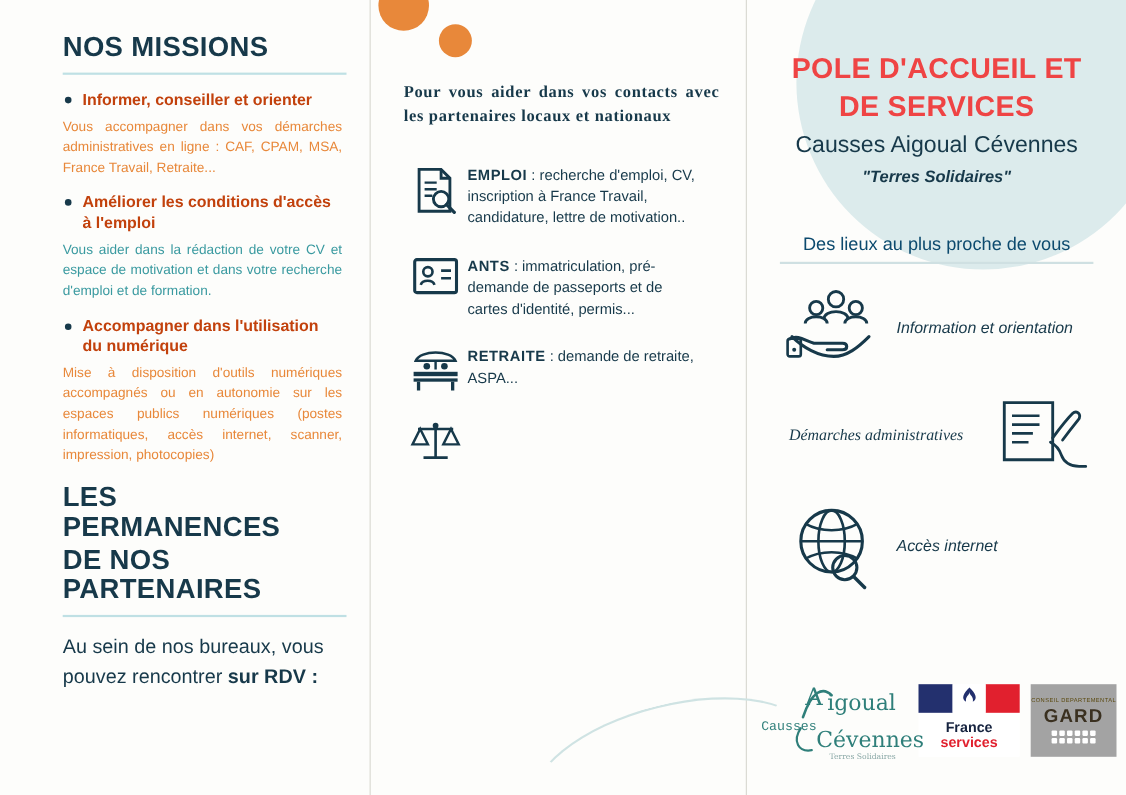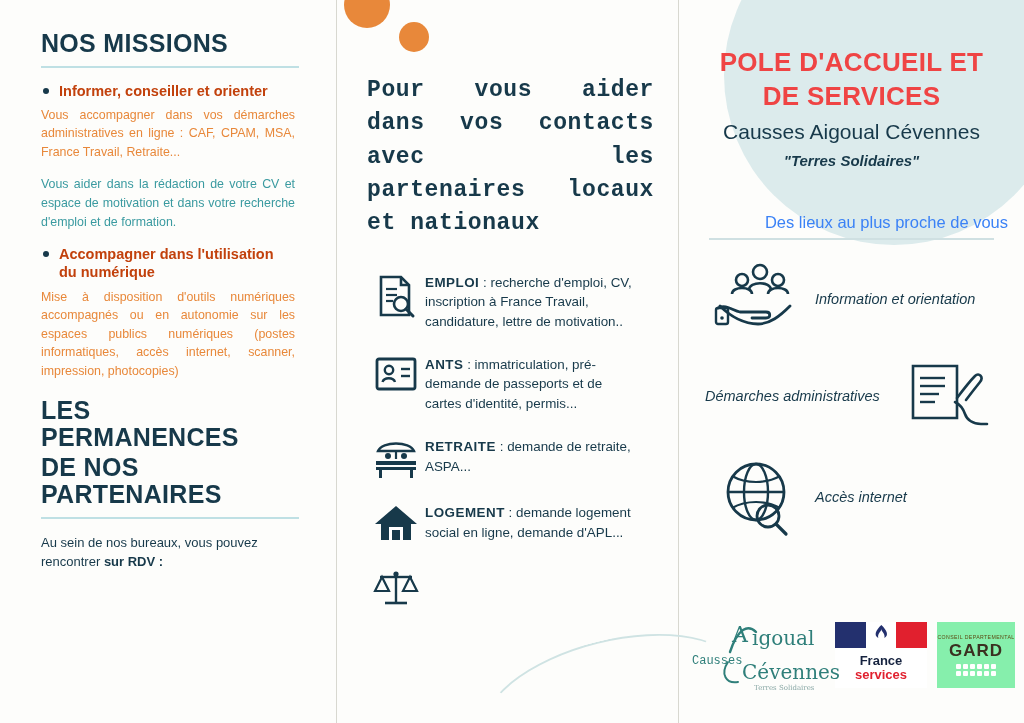--- a/index.html
+++ b/index.html
@@ -12,21 +12,21 @@
   }
   .page{position:relative;width:1024px;height:723px;background:#fdfdfb;}
 
   
   .sep{position:absolute;top:0;width:1px;height:723px;background:#d8d8d0;}
   .sep1{left:336px;}
   .sep2{left:678px;}
 
   
   .panel{position:absolute;top:0;height:723px;box-sizing:border-box;}
-  .p-left{left:0;width:336px;padding:22px 41px;}
+  .p-left{left:16px;width:336px;padding:22px 41px;}
   .p-mid{left:337px;width:341px;padding:22px 16px;}
   .p-right{left:679px;width:345px;padding:22px 16px;}
 
   h1.sec-title{
     font-family:"Liberation Sans", sans-serif;
     font-size:25px;font-weight:bold;color:#17394a;
     margin:8px 0 2px 0;letter-spacing:.3px;line-height:1.1;
   }
   .rule{height:2px;background:#bfe0e4;margin:8px 0 14px 0;width:258px;}
 
@@ -45,39 +45,39 @@
     text-align:justify;margin:6px 0 14px 0;
     font-family:"Liberation Sans", sans-serif;
   }
   p.teal{
     color:#3a9aa0;font-size:12.4px;line-height:1.5;
     text-align:justify;margin:6px 0 14px 0;
     font-family:"Liberation Sans", sans-serif;
   }
 
   .perm-intro{
-    color:#17394a;font-size:13px;line-height:1.5;margin:10px 0 8px 0;
+    color:#17394a;font-size:18px;line-height:1.5;margin:10px 0 8px 0;
     font-family:"Liberation Sans", sans-serif;
   }
   .perm-intro b{font-weight:bold;}
   ul.partners{margin:0;padding:0;list-style:none;}
   ul.partners li{
     position:relative;padding-left:16px;margin:0 0 6px 0;
     color:#17394a;font-size:12.6px;line-height:1.3;
     font-family:"Liberation Sans", sans-serif;
   }
   ul.partners li:before{
     content:"";position:absolute;left:2px;top:5px;width:5px;height:5px;
     border-radius:50%;background:#e8883a;
   }
 
   
   .mid-head{
-    font-family:Liberation Mono, monospace;
-    font-size:23px;font-weight:bold;color:#17394a;
+    font-family:Liberation Serif, serif;
+    font-size:15px;font-weight:bold;color:#17394a;
     line-height:1.45;text-align:justify;
     margin:52px 8px 30px 14px;letter-spacing:.6px;
   }
   .svc{display:flex;align-items:flex-start;margin:0 24px 22px 14px;}
   .svc .ico{width:58px;flex:0 0 58px;display:flex;justify-content:center;align-items:flex-start;padding-top:2px;}
   .svc .txt{
     font-family:"Liberation Sans", sans-serif;
     font-size:13.4px;color:#17394a;line-height:1.45;padding-top:2px;
   }
   .svc .txt b{font-weight:bold;letter-spacing:.5px;}
@@ -105,54 +105,54 @@
     position:relative;text-align:center;
     font-family:"Liberation Sans", sans-serif;
     font-size:21px;color:#17394a;margin:8px 0 0 0;
   }
   .r-quote{
     position:relative;text-align:center;font-style:italic;font-weight:bold;
     font-family:"Liberation Sans", sans-serif;
     font-size:15px;color:#17394a;margin:8px 0 0 0;
   }
   .r-lieux{
-    position:relative;text-align:right;
-    font-family:"Liberation Sans", sans-serif;
-    font-size:16.5px;color:#3b82f6;margin:44px 0 6px 0;
+    position:relative;text-align:center;
+    font-family:"Liberation Sans", sans-serif;
+    font-size:16.5px;color:#0c4a6e;margin:44px 0 6px 0;
   }
   .r-rule{position:relative;height:2px;background:#cfe0e2;margin:6px 14px 0 14px;}
 
   .feat{position:relative;display:flex;align-items:center;margin:20px 10px 0 10px;}
   .feat.rev{flex-direction:row-reverse;}
   .feat .fico{width:110px;flex:0 0 110px;display:flex;justify-content:center;}
   .feat .flabel{
     font-family:"Liberation Sans", sans-serif;
     font-size:14.5px;font-style:italic;color:#17394a;flex:1;
   }
-  .feat.rev .flabel{text-align:left;}
+  .feat.rev .flabel{text-align:center;font-family:Liberation Serif, serif;}
 
   
   .logos{position:absolute;left:690px;top:605px;width:330px;height:100px;display:flex;align-items:center;gap:10px;}
   .logo-cac{width:135px;height:86px;position:relative;}
   .logo-cac .w1{position:absolute;left:2px;top:42px;font-family:Liberation Mono, monospace;font-size:12px;color:#2f7f7a;}
   .logo-cac .w2{position:absolute;left:42px;top:10px;font-family:"DejaVu Serif",serif;font-size:22px;color:#2f7f7a;}
   .logo-cac .w3{position:absolute;left:52px;top:48px;font-family:"DejaVu Serif",serif;font-size:20px;color:#2f7f7a;}
   .logo-cac .w4{position:absolute;left:64px;top:72px;font-family:"DejaVu Serif",serif;font-size:7px;color:#8aa8a6;}
 
   .logo-fs{width:92px;height:66px;background:#fff;display:flex;flex-direction:column;}
   .logo-fs .flag{height:26px;display:flex;}
   .logo-fs .flag i{flex:1;display:block;}
   .logo-fs .flag .b{background:#23306e;}
   .logo-fs .flag .w{background:#fff;position:relative;}
   .logo-fs .flag .r{background:#e1202e;}
   .logo-fs .fstxt{flex:1;display:flex;flex-direction:column;justify-content:center;align-items:center;}
   .logo-fs .fstxt span{font-family:"Liberation Sans",sans-serif;font-weight:bold;font-size:13px;color:#16233f;line-height:1.05;}
   .logo-fs .fstxt span.red{color:#e1202e;}
 
-  .logo-gard{width:78px;height:66px;background:#86efac;display:flex;flex-direction:column;align-items:center;justify-content:center;}
+  .logo-gard{width:78px;height:66px;background:#a3a3a3;display:flex;flex-direction:column;align-items:center;justify-content:center;}
   .logo-gard .g1{font-family:"Liberation Sans",sans-serif;font-size:5.2px;color:#5b4a10;letter-spacing:.4px;text-align:center;line-height:1.2;}
   .logo-gard .g2{font-family:"Liberation Sans",sans-serif;font-weight:bold;font-size:17px;color:#3a3020;letter-spacing:1px;}
   .logo-gard .dots{display:grid;grid-template-columns:repeat(6,5px);gap:2px;margin-top:3px;}
   .logo-gard .dots i{display:block;width:5px;height:5px;background:#fff;border-radius:1px;}
 
   svg{display:block;}
 </style>
 </head>
 <body>
 
@@ -168,20 +168,23 @@
   <div class="panel p-left">
 
     <h1 class="sec-title">NOS MISSIONS</h1>
     <div class="rule"></div>
 
     <ul class="bullets">
       <li>Informer, conseiller et orienter</li>
     </ul>
     <p class="orange">Vous accompagner dans vos démarches administratives en ligne : CAF, CPAM, MSA, France Travail, Retraite...</p>
 
+    <ul class="bullets">
+      <li>Améliorer les conditions d'accès à l'emploi</li>
+    </ul>
     <p class="teal">Vous aider dans la rédaction de votre CV et espace de motivation et dans votre recherche d'emploi et de formation.</p>
 
     <ul class="bullets">
       <li>Accompagner dans l'utilisation du numérique</li>
     </ul>
     <p class="orange">Mise à disposition d'outils numériques accompagnés ou en autonomie sur les espaces publics numériques (postes informatiques, accès internet, scanner, impression, photocopies)</p>
 
     <h1 class="sec-title" style="margin-top:16px">LES PERMANENCES</h1>
     <h1 class="sec-title" style="margin-top:0">DE NOS PARTENAIRES</h1>
     <div class="rule"></div>
@@ -232,30 +235,20 @@
           <rect x="4" y="30" width="40" height="3" fill="#17394a"></rect>
           <rect x="7" y="33" width="3" height="8" fill="#17394a"></rect>
           <rect x="38" y="33" width="3" height="8" fill="#17394a"></rect>
           <circle cx="16" cy="19" r="3" fill="#17394a"></circle>
           <circle cx="32" cy="19" r="3" fill="#17394a"></circle>
         </svg>
       </div>
       <div class="txt"><b>RETRAITE</b><span> : demande de retraite, ASPA...</span></div>
     </div>
 
-    <div class="svc">
-      <div class="ico">
-        <svg width="46" height="40" viewBox="0 0 46 40">
-          <path d="M23 3 L44 21 H38 V37 H8 V21 H2 Z" fill="#17394a"></path>
-          <rect x="16" y="24" width="14" height="13" fill="#fff"></rect>
-          <rect x="19" y="27" width="8" height="10" fill="#17394a"></rect>
-        </svg>
-      </div>
-      <div class="txt"><b>LOGEMENT</b><span> : demande logement social en ligne, demande d'APL...</span></div>
-    </div>
 
     <div class="svc">
       <div class="ico">
         <svg width="48" height="42" viewBox="0 0 48 42">
           <line x1="24" y1="5" x2="24" y2="36" stroke="#17394a" stroke-width="2.4"></line>
           <line x1="8" y1="10" x2="40" y2="10" stroke="#17394a" stroke-width="2.4"></line>
           <line x1="13" y1="36" x2="35" y2="36" stroke="#17394a" stroke-width="2.6"></line>
           <path d="M3 24 L10 10 L17 24 Z" fill="none" stroke="#17394a" stroke-width="2.2"></path>
           <path d="M31 24 L38 10 L45 24 Z" fill="none" stroke="#17394a" stroke-width="2.2"></path>
           <circle cx="24" cy="7" r="2.6" fill="#17394a"></circle>

